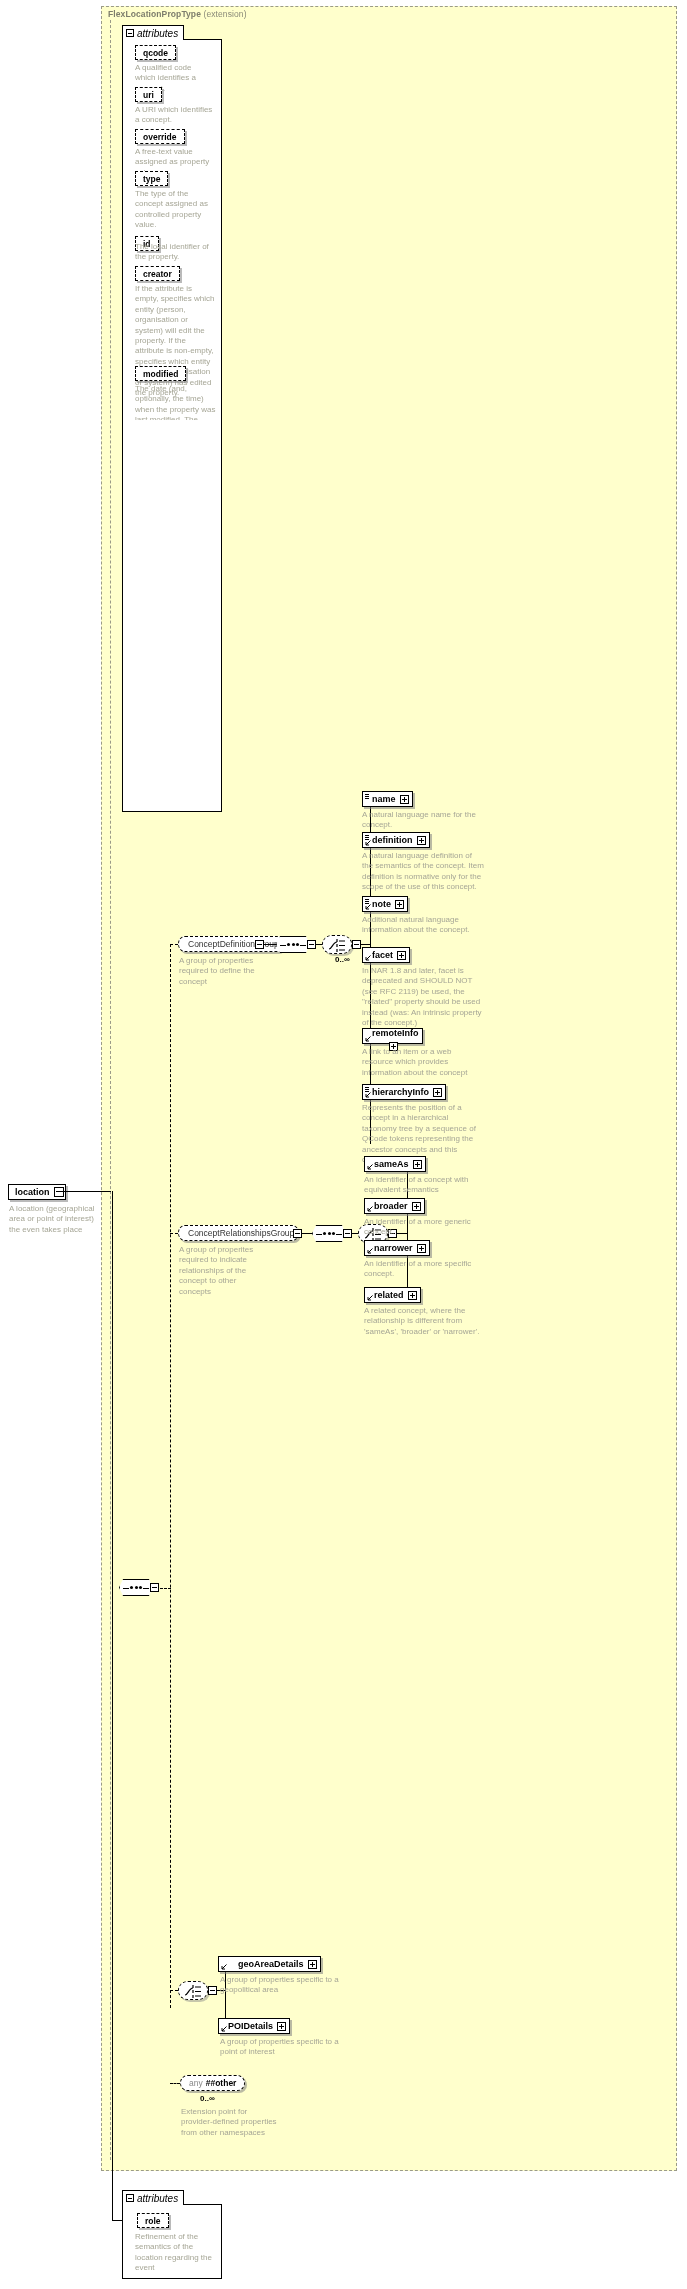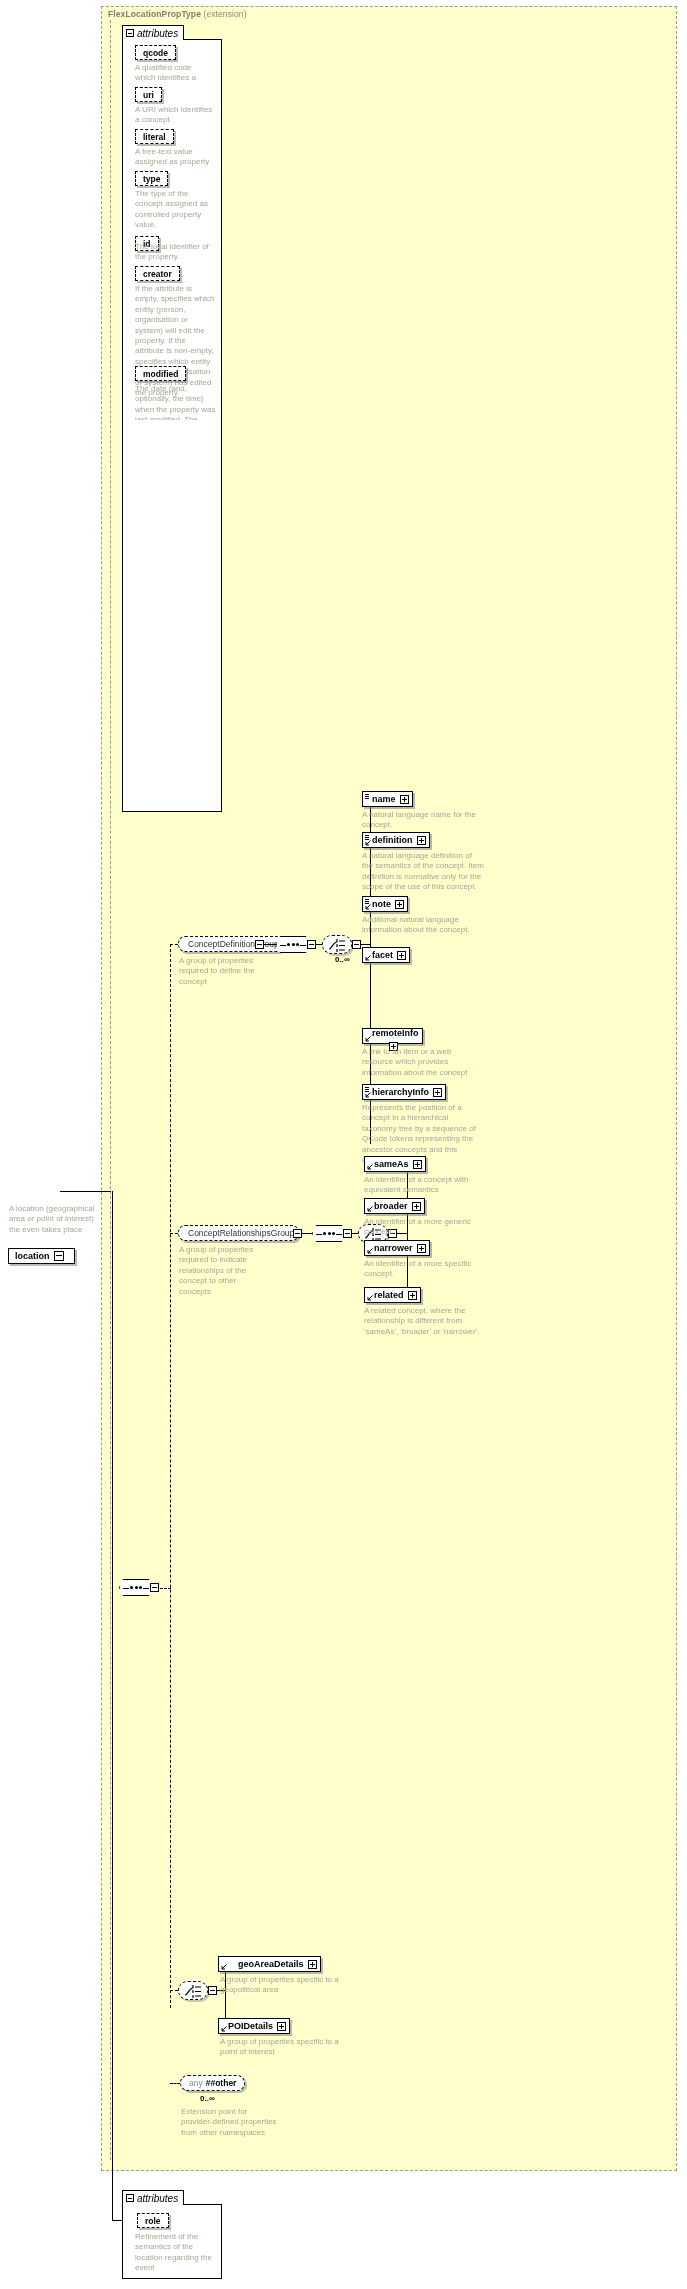--- a/index.html
+++ b/index.html
@@ -274,21 +274,21 @@
     <span>qcode</span>
   </div>
   <div class="desc" style="left:135px; top:63px; width:78px;">A qualified code which identifies a concept.</div>
 
   <div class="attr-node" style="left:135px; top:87px;">
     <span>uri</span>
   </div>
   <div class="desc" style="left:135px; top:105px; width:78px;">A URI which identifies a concept.</div>
 
   <div class="attr-node" style="left:135px; top:129px;">
-    <span>literal</span>
+    <span>override</span>
   </div>
   <div class="desc" style="left:135px; top:147px; width:80px;">A free-text value assigned as property value.</div>
 
   <div class="attr-node" style="left:135px; top:171px;">
     <span>type</span>
   </div>
   <div class="desc" style="left:135px; top:189px; width:78px;">The type of the concept assigned as controlled property value.</div>
 
   <div class="attr-node" style="left:135px; top:236px;">
     <span>id</span>
@@ -338,21 +338,21 @@
   </div>
   <div class="desc" style="left:135px; top:756px; width:82px;">The directionality of textual content.</div>
 
   <div class="any-node" style="left:132px; top:786px;">
     <span class="kw">any</span>
     <span class="ns">##other</span>
   </div>
 
   <div class="attr-panel" style="left:122px; top:420px; width:100px; height:392px; border-top:none;"></div>
 
-  <div class="el-node" style="left:8px; top:1248px; padding-right:10px;">
+  <div class="el-node" style="left:8px; top:1184px; padding-right:1px;">
     <span class="nm">location</span>
     <span class="minus-sq" style="width:10px;height:10px;"></span>
   </div>
   <div class="desc" style="left:9px; top:1204px; width:90px;">A location (geographical area or point of interest) the even takes place</div>
 
   <div class="ln h" style="left:60px; top:1191px; width:51px;"></div>
 
   <div class="ln v" style="left:112px; top:1191px; height:1029px;"></div>
   <div class="ln h" style="left:112px; top:2220px; width:16px;"></div>
 
@@ -478,20 +478,21 @@
   <div class="desc" style="left:362px; top:915px; width:120px;">Additional natural language information about the concept.</div>
 
   <div class="ln h" style="left:370px; top:955px; width:14px;"></div>
   <div class="el-node" style="left:362px; top:947px;">
     <svg class="arw" width="6" height="6" viewBox="0 0 6 6">
       <path d="M5.5,0.5 L1,5 M1,5 L4,5 M1,5 L1,2" stroke="#000" stroke-width="1" fill="none"></path>
     </svg>
     <span class="nm" style="margin-left:3px;">facet</span>
     <span class="plus-sq"></span>
   </div>
+  <div class="desc" style="left:362px; top:966px; width:122px;">In NAR 1.8 and later, facet is deprecated and SHOULD NOT (see RFC 2119) be used, the "related" property should be used instead (was: An intrinsic property of the concept.)</div>
 
   <div class="ln h" style="left:370px; top:1036px; width:14px;"></div>
   <div class="el-node" style="left:362px; top:1028px;flex-direction:column;">
     <svg class="arw" width="6" height="6" viewBox="0 0 6 6">
       <path d="M5.5,0.5 L1,5 M1,5 L4,5 M1,5 L1,2" stroke="#000" stroke-width="1" fill="none"></path>
     </svg>
     <span class="nm" style="margin-left:3px;">remoteInfo</span>
     <span class="plus-sq"></span>
   </div>
   <div class="desc" style="left:362px; top:1047px; width:118px;">A link to an item or a web resource which provides information about the concept</div>

